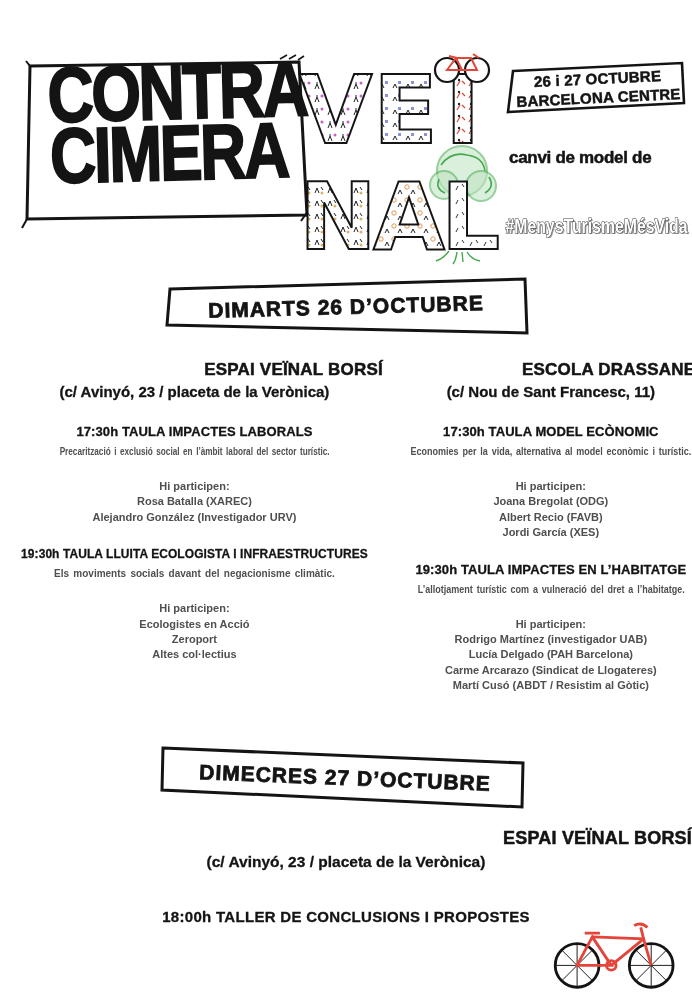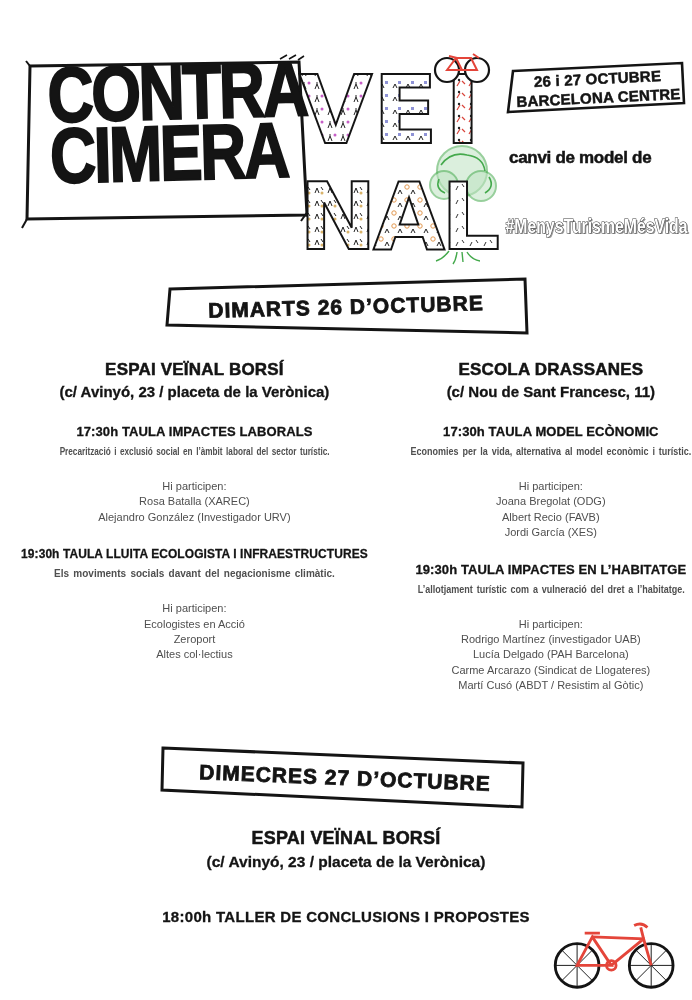--- a/index.html
+++ b/index.html
@@ -54,27 +54,27 @@
     -webkit-text-stroke:.8px #141414;
   }
   .banner1{left:160px;top:274px;width:372px;height:66px;}
   .banner1 .banner-text{transform:translate(-50%,-50%) rotate(-1.6deg);}
   .banner2{left:155px;top:740px;width:380px;height:75px;}
   .banner2 .banner-text{transform:translate(-50%,-50%) rotate(2.3deg);}
 
   
   .day1{left:0;right:0;top:360px;display:grid;grid-template-columns:1fr 1fr;text-align:center;}
   .col{padding:0 6px;}
-  .venue-name{font-weight:bold;font-size:17px;letter-spacing:.2px;-webkit-text-stroke:.5px #141414;}
+  .venue-name{font-weight:bold;font-size:17px;letter-spacing:.2px;text-align:right;-webkit-text-stroke:.5px #141414;}
   .venue-address{font-weight:bold;font-size:15px;margin-top:3px;-webkit-text-stroke:.3px #141414;}
   .session{margin-top:24px;}
   .session.second{margin-top:21px;}
   .s-title{font-weight:bold;font-size:13px;letter-spacing:.1px;white-space:nowrap;-webkit-text-stroke:.3px #141414;}
   .s-sub{margin-top:7px;font-weight:bold;font-size:10px;color:#4f4f4f;word-spacing:1.5px;}
-  .plist{margin-top:22px;font-weight:normal;font-size:11px;line-height:15.4px;color:#4f4f4f;}
+  .plist{margin-top:22px;font-weight:bold;font-size:11px;line-height:15.4px;color:#4f4f4f;}
   .fit{display:inline-block;white-space:nowrap;transform-origin:50% 50%;}
   .sx82{transform:scaleX(.82);}
   .sx90{transform:scaleX(.90);}
   .sx92{transform:scaleX(.92);}
 
   .day2{left:0;right:0;top:828px;text-align:center;}
   .day2 .venue-name{font-size:18px;}
   .day2 .venue-address{font-size:15.5px;margin-top:4px;}
   .day2 .s-title{margin-top:37px;font-size:15px;letter-spacing:.3px;}
 

